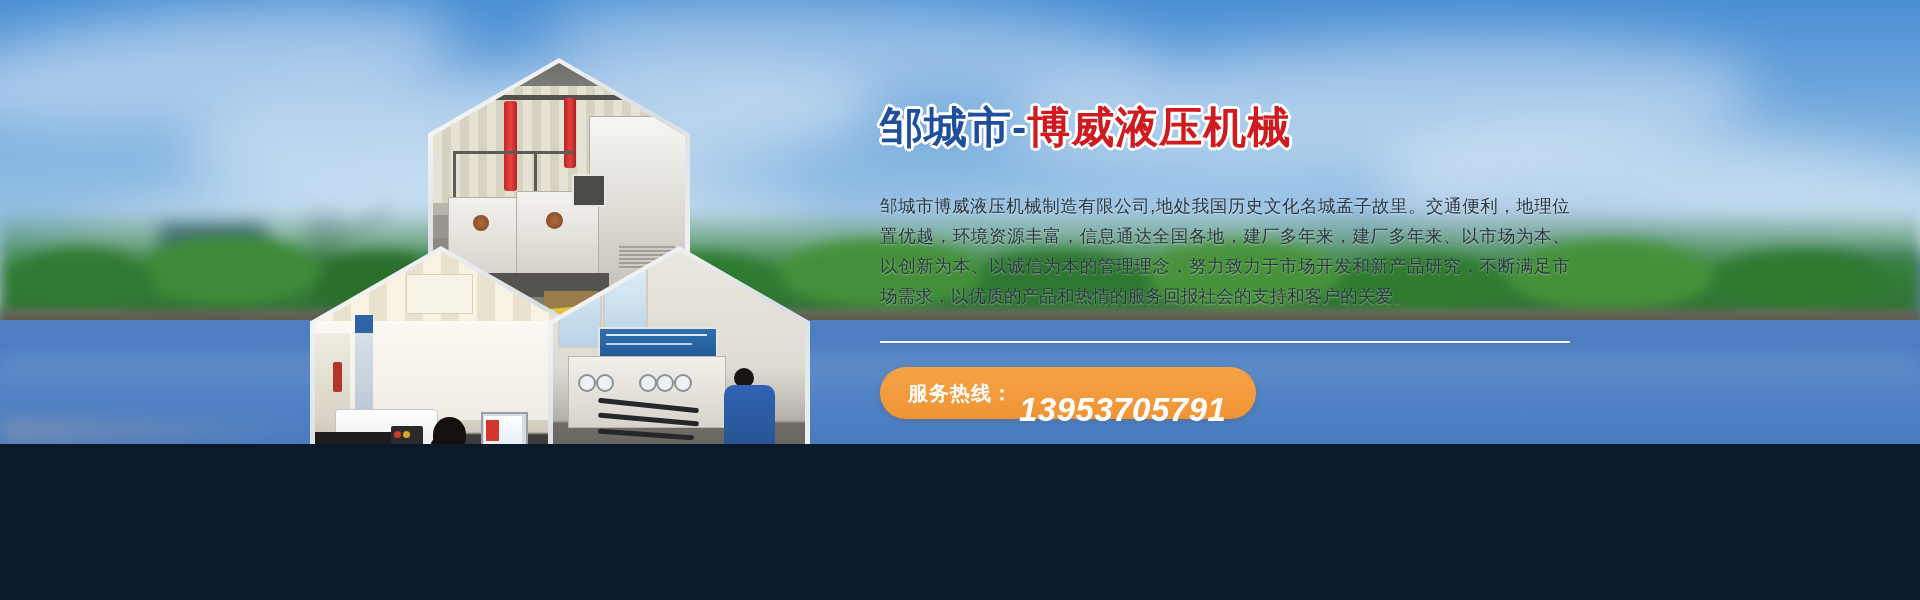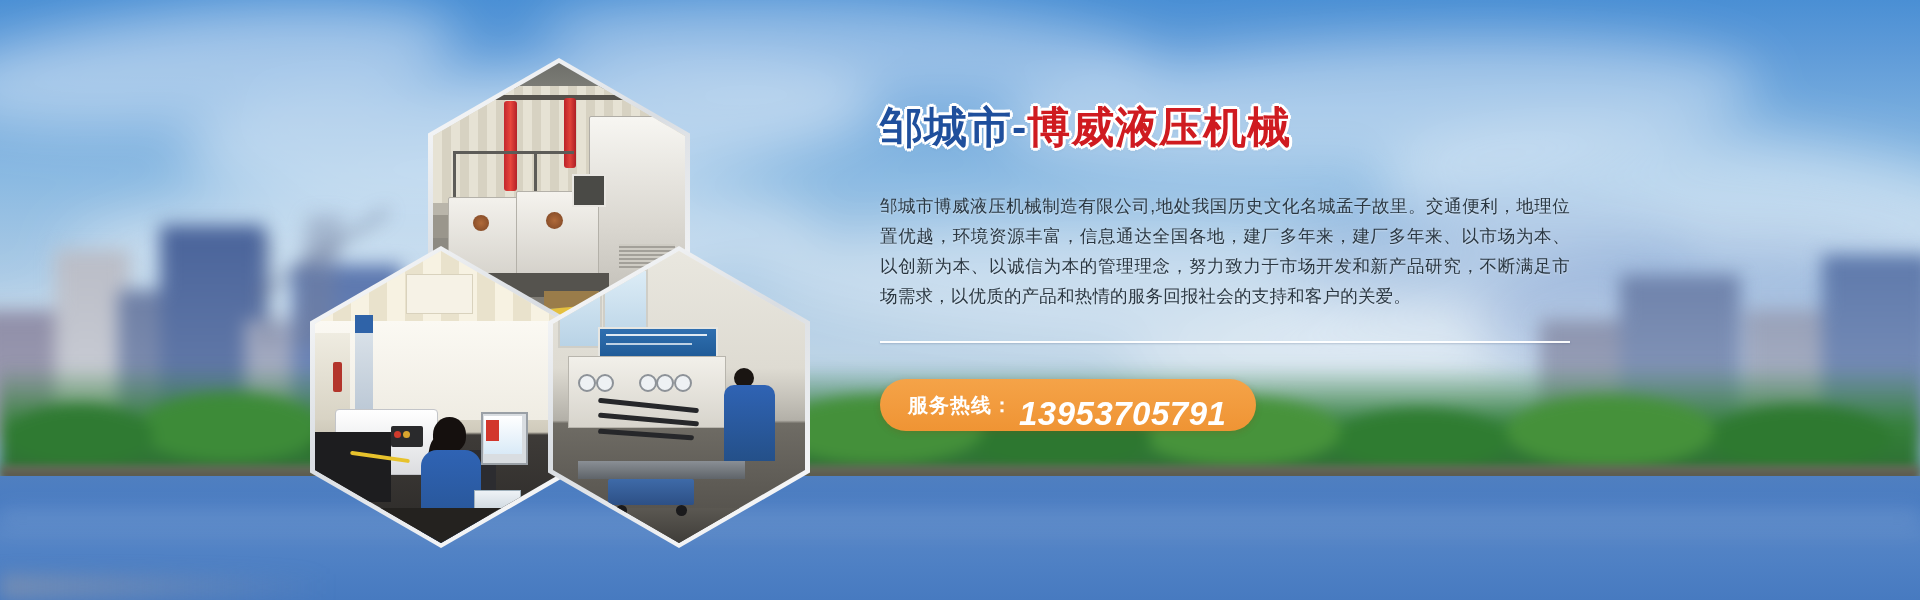--- a/index.html
+++ b/index.html
@@ -8,21 +8,21 @@
     padding: 0;
     background: #0a1a2a;
   }
   body {
     font-family: "Liberation Sans", "DejaVu Sans", sans-serif;
   }
 
   #banner {
     position: relative;
     width: 1920px;
-    height: 600px;
+    height: 444px;
     overflow: hidden;
     background: #7fa8d4;
   }
 
   
   .bg-layer { position: absolute; left: 0; top: 0; width: 1920px; height: 600px; }
 
   .sky {
     background:
       linear-gradient(180deg,
@@ -275,21 +275,21 @@
 
   .divider {
     margin-top: 30px;
     width: 690px;
     height: 2px;
     background: rgba(255,255,255,.95);
     box-shadow: 0 1px 2px rgba(60,80,110,.25);
   }
 
   .hotline {
-    margin-top: 36px;
+    margin-top: 24px;
     display: inline-flex;
     align-items: center;
     gap: 6px;
     height: 52px;
     padding: 0 30px 0 28px;
     border-radius: 26px;
     background: linear-gradient(180deg,#f5a348,#ef9434);
     box-shadow: 0 2px 6px rgba(120,80,20,.25);
     white-space: nowrap;
   }
@@ -300,21 +300,21 @@
     letter-spacing: 1px;
   }
   .hotline-number {
     color: #ffffff;
     font-size: 33px;
     font-weight: bold;
     font-style: italic;
     letter-spacing: .5px;
     line-height: 1;
     position: relative;
-    top: 8px;
+    top: 16px;
   }
 </style>
 </head>
 <body>
 
 <div id="banner">
 
   <div class="bg-layer sky"></div>
 
   <div class="bg-layer clouds">

